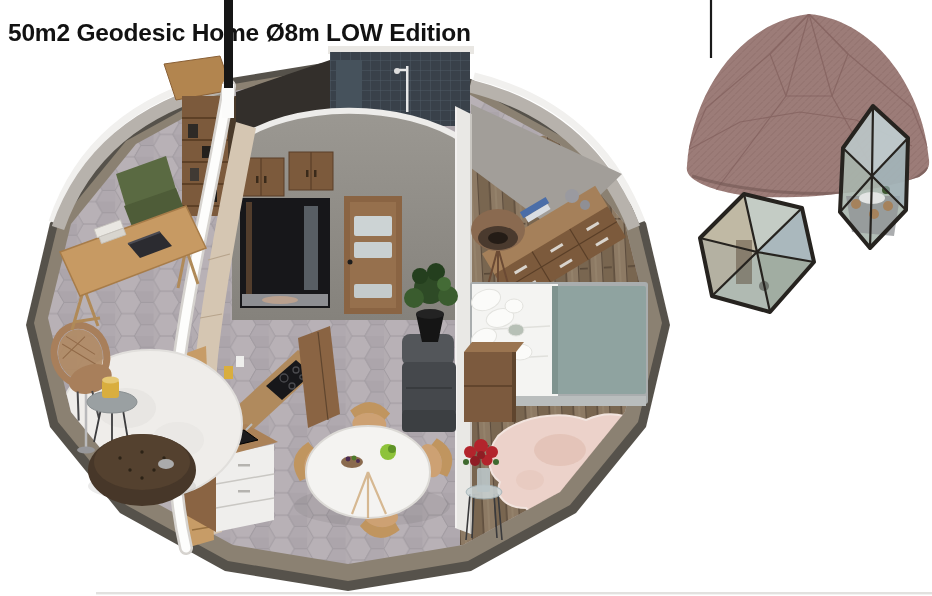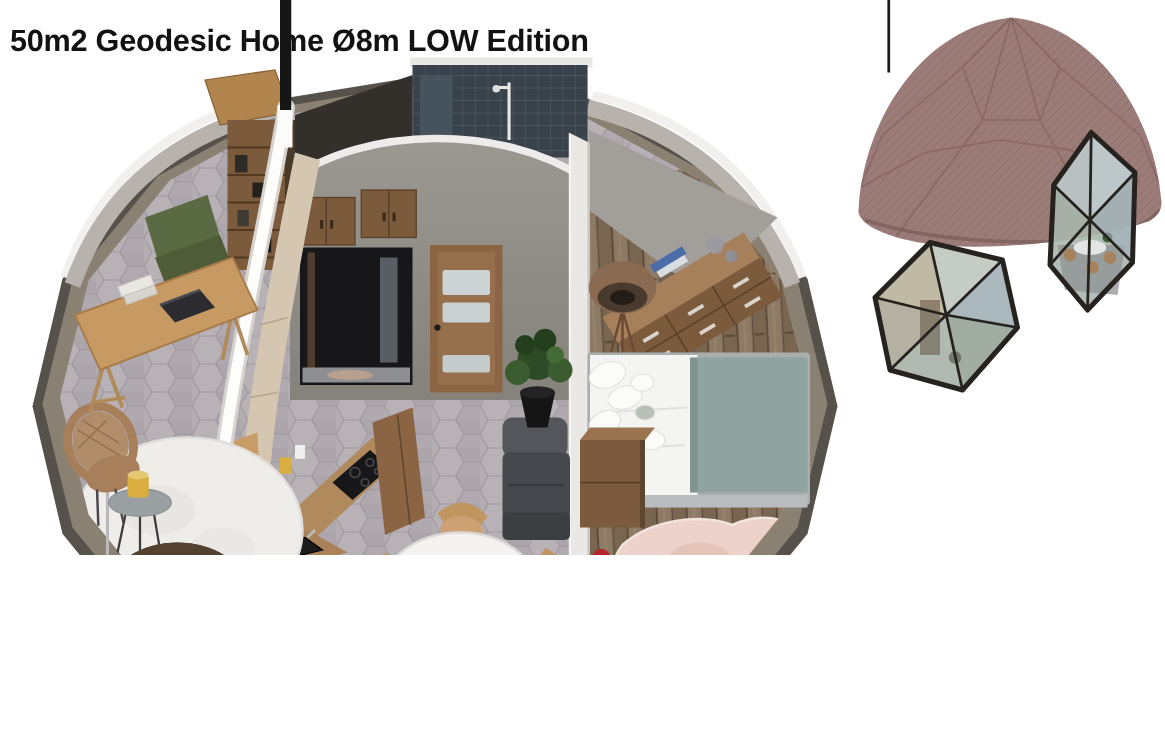--- a/index.html
+++ b/index.html
@@ -1,16 +1,16 @@
 <!DOCTYPE html>
 <html style="--background: #ffffff; --title-ink: #121212; --mast: #161616; --rim-edge: #56524b; --rim-band: #8b8172; --tile-floor: #b3acb1; --wall-gray: #918e89; --cut-white: #fdfdfc; --wood-furniture: #a97f55; --wood-dark: #7c5a3c; --olive: #5a6a42; --pouf: #473729; --blanket: #8fa3a0; --linen: #f4f4f2; --shower: #39414a; --glass: #ccd3d4; --flower-red: #b3242c; --dome-shell: #9c7c78; --dome-frame: #26231f; --cowhide: #ecd2ca; --rattan: #a87f5b; --lamp-yellow: #d9ae3f;"><head>
 <meta charset="utf-8">
 <style>
   html,body{margin:0;padding:0;background:#ffffff;}
-  .stage{position:relative;width:932px;height:444px;background:var(--background,#ffffff);overflow:hidden;
+  .stage{position:relative;width:932px;height:596px;background:var(--background,#ffffff);overflow:hidden;
          font-family:"Liberation Sans",sans-serif;}
   svg{position:absolute;left:0;top:0;}
   .title-text{font:700 24.5px "Liberation Sans",sans-serif;fill:var(--title-ink,#121212);letter-spacing:-0.2px;}
 </style>
 </head>
 <body>
 
 <div class="stage">
 <svg width="932" height="596" viewBox="0 0 932 596">
   <defs>

